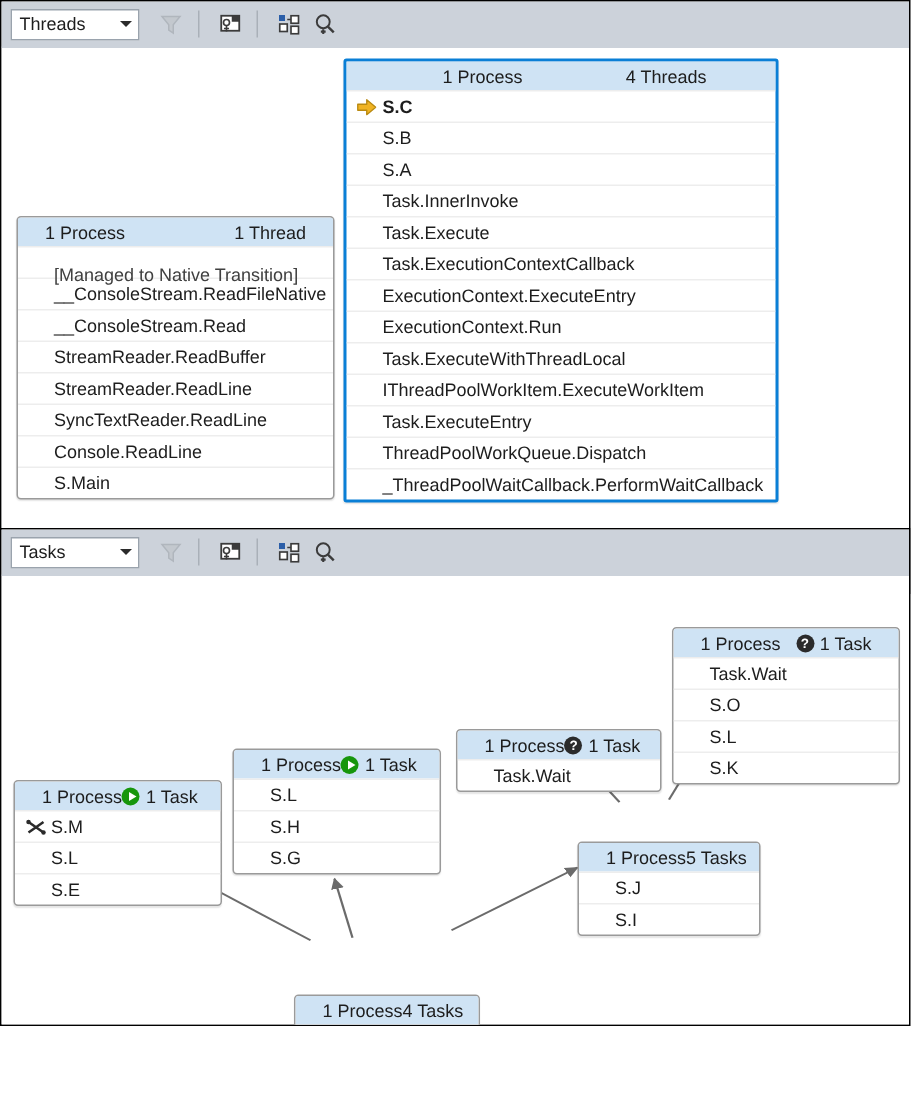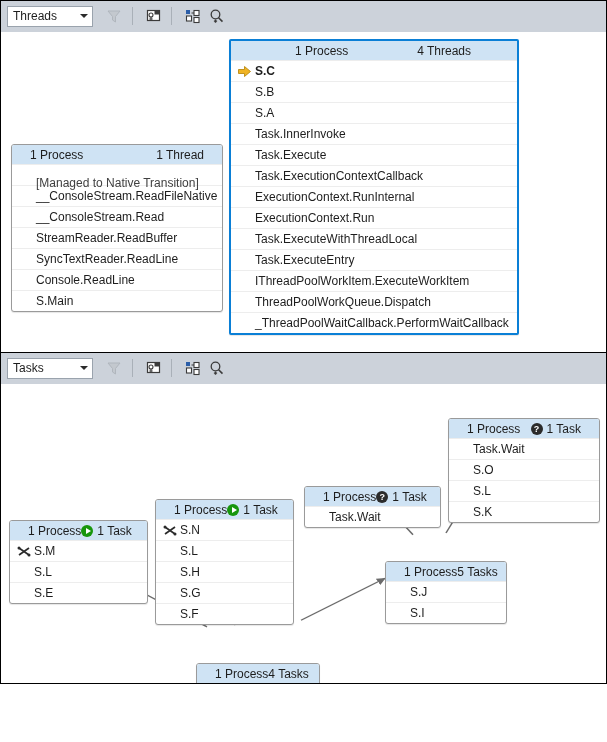--- a/index.html
+++ b/index.html
@@ -189,20 +189,23 @@
       <div class="row">
           <span class="rowtext">__ConsoleStream.ReadFileNative</span>
         </div>
       <div class="row">
           <span class="rowtext">__ConsoleStream.Read</span>
         </div>
       <div class="row">
           <span class="rowtext">StreamReader.ReadBuffer</span>
         </div>
       <div class="row">
+          <span class="rowtext">StreamReader.ReadLine</span>
+        </div>
+      <div class="row">
           <span class="rowtext">SyncTextReader.ReadLine</span>
         </div>
       <div class="row">
           <span class="rowtext">Console.ReadLine</span>
         </div>
       <div class="row">
           <span class="rowtext">S.Main</span>
         </div>
     </div>
 
@@ -230,33 +233,33 @@
       <div class="row">
           <span class="rowtext">Task.InnerInvoke</span>
         </div>
       <div class="row">
           <span class="rowtext">Task.Execute</span>
         </div>
       <div class="row">
           <span class="rowtext">Task.ExecutionContextCallback</span>
         </div>
       <div class="row">
-          <span class="rowtext">ExecutionContext.RunInternal</span>
+          <span class="rowtext">ExecutionContext.ExecuteEntry</span>
         </div>
       <div class="row">
           <span class="rowtext">ExecutionContext.Run</span>
         </div>
       <div class="row">
           <span class="rowtext">Task.ExecuteWithThreadLocal</span>
         </div>
       <div class="row">
+          <span class="rowtext">IThreadPoolWorkItem.ExecuteWorkItem</span>
+        </div>
+      <div class="row">
           <span class="rowtext">Task.ExecuteEntry</span>
-        </div>
-      <div class="row">
-          <span class="rowtext">IThreadPoolWorkItem.ExecuteWorkItem</span>
         </div>
       <div class="row">
           <span class="rowtext">ThreadPoolWorkQueue.Dispatch</span>
         </div>
       <div class="row">
           <span class="rowtext">_ThreadPoolWaitCallback.PerformWaitCallback</span>
         </div>
     </div>
 
   </div>
@@ -361,101 +364,88 @@
     </div>
 
     <div class="box" style="left:154px; top:115px; width:139px;">
       <div class="box-header">
         <span class="hdr-left">1 Process</span>
         <span class="hdr-right">
           <span class="ico-run"></span>
           <span>1 Task</span>
         </span>
       </div>
+      <div class="row">
+          <span class="rowtext">S.L</span>
+        </div>
+      <div class="row">
+          <span class="rowtext">S.H</span>
+        </div>
+      <div class="row">
+          <span class="rowtext">S.G</span>
+        </div>
+    </div>
+
+    <div class="box" style="left:8px; top:136px; width:139px;">
+      <div class="box-header">
+        <span class="hdr-left">1 Process</span>
+        <span class="hdr-right">
+          <span class="ico-run"></span>
+          <span>1 Task</span>
+        </span>
+      </div>
       <div class="row has-icon">
         <span class="glyph">
           <svg width="14" height="11" viewBox="0 0 14 11">
               <path d="M2 2 L12 9 M2 9 L12 2" stroke="#2b2b2b" stroke-width="1.7"></path>
               <circle cx="2" cy="2" r="1.5" fill="#2b2b2b"></circle>
               <circle cx="12" cy="9" r="1.5" fill="#2b2b2b"></circle>
             </svg>
         </span>
-        <span class="rowtext">S.N</span>
+        <span class="rowtext">S.M</span>
       </div>
       <div class="row">
           <span class="rowtext">S.L</span>
         </div>
       <div class="row">
-          <span class="rowtext">S.H</span>
-        </div>
-      <div class="row">
-          <span class="rowtext">S.G</span>
-        </div>
-      <div class="row">
-          <span class="rowtext">S.F</span>
-        </div>
-    </div>
-
-    <div class="box" style="left:8px; top:136px; width:139px;">
+          <span class="rowtext">S.E</span>
+        </div>
+    </div>
+
+    <div class="box" style="left:384px; top:177px; width:122px;">
+      <div class="box-header">
+        <span class="hdr-left">1 Process</span>
+        <span class="hdr-right">
+            <span>5 Tasks</span>
+          </span>
+      </div>
+      <div class="row">
+          <span class="rowtext">S.J</span>
+        </div>
+      <div class="row">
+          <span class="rowtext">S.I</span>
+        </div>
+    </div>
+
+    <div class="box" style="left:8px; top:306px; width:139px;">
       <div class="box-header">
         <span class="hdr-left">1 Process</span>
         <span class="hdr-right">
           <span class="ico-run"></span>
           <span>1 Task</span>
         </span>
       </div>
       <div class="row has-icon">
         <span class="glyph">
           <svg width="14" height="11" viewBox="0 0 14 11">
               <path d="M2 2 L12 9 M2 9 L12 2" stroke="#2b2b2b" stroke-width="1.7"></path>
               <circle cx="2" cy="2" r="1.5" fill="#2b2b2b"></circle>
               <circle cx="12" cy="9" r="1.5" fill="#2b2b2b"></circle>
             </svg>
         </span>
-        <span class="rowtext">S.M</span>
-      </div>
-      <div class="row">
-          <span class="rowtext">S.L</span>
-        </div>
-      <div class="row">
-          <span class="rowtext">S.E</span>
-        </div>
-    </div>
-
-    <div class="box" style="left:384px; top:177px; width:122px;">
-      <div class="box-header">
-        <span class="hdr-left">1 Process</span>
-        <span class="hdr-right">
-            <span>5 Tasks</span>
-          </span>
-      </div>
-      <div class="row">
-          <span class="rowtext">S.J</span>
-        </div>
-      <div class="row">
-          <span class="rowtext">S.I</span>
-        </div>
-    </div>
-
-    <div class="box" style="left:8px; top:306px; width:139px;">
-      <div class="box-header">
-        <span class="hdr-left">1 Process</span>
-        <span class="hdr-right">
-          <span class="ico-run"></span>
-          <span>1 Task</span>
-        </span>
-      </div>
-      <div class="row has-icon">
-        <span class="glyph">
-          <svg width="14" height="11" viewBox="0 0 14 11">
-              <path d="M2 2 L12 9 M2 9 L12 2" stroke="#2b2b2b" stroke-width="1.7"></path>
-              <circle cx="2" cy="2" r="1.5" fill="#2b2b2b"></circle>
-              <circle cx="12" cy="9" r="1.5" fill="#2b2b2b"></circle>
-            </svg>
-        </span>
         <span class="rowtext">S.Q</span>
       </div>
       <div class="row">
           <span class="rowtext">S.P</span>
         </div>
     </div>
 
     <div class="box" style="left:195px; top:279px; width:124px;">
       <div class="box-header">
         <span class="hdr-left">1 Process</span>

